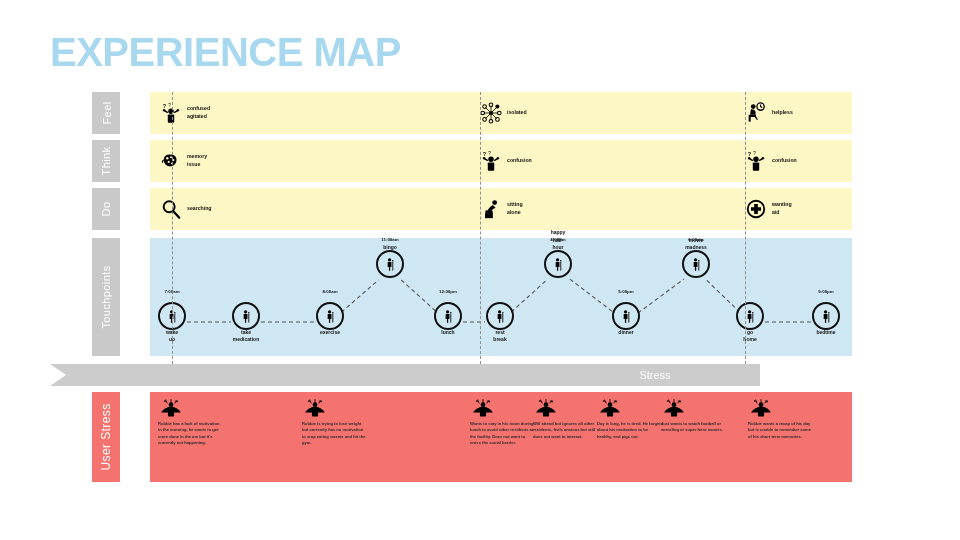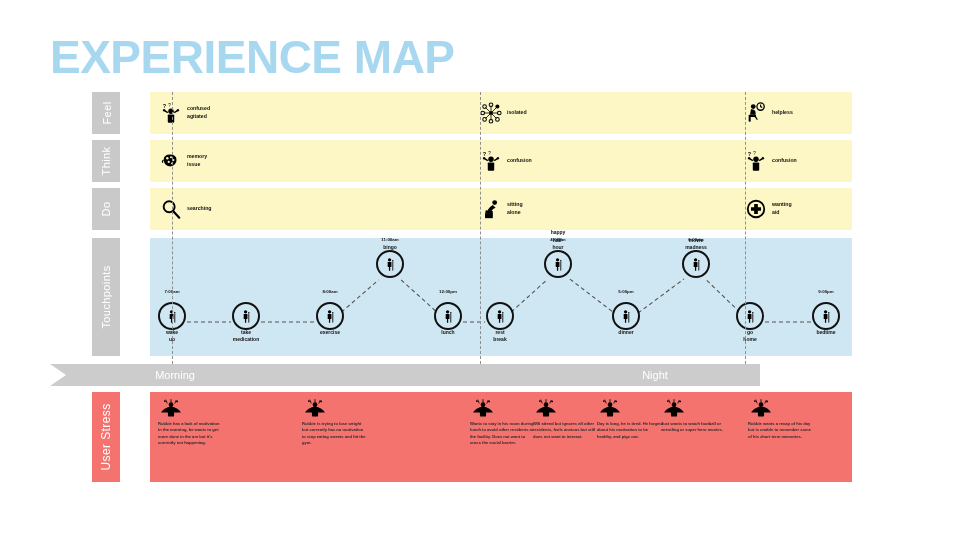--- a/index.html
+++ b/index.html
@@ -3,21 +3,21 @@
 <meta charset="utf-8">
 <style>
   html,body{margin:0;padding:0;}
   body{
     width:960px;height:540px;background:#ffffff;overflow:hidden;
     font-family:"Liberation Sans",sans-serif;position:relative;
   }
   
   .title{
     position:absolute;left:50px;top:30px;
-    font-size:46px;font-weight:bold;color:#A8D8F0;letter-spacing:-0.5px;
+    font-size:40px;font-weight:bold;color:#A8D8F0;letter-spacing:-0.5px;
     white-space:nowrap;
   }
   
   .board{position:absolute;left:92px;top:92px;width:760px;height:390px;}
 
   .row{position:absolute;left:0;width:760px;}
   .rowlabel{
     position:absolute;left:0;width:28px;background:#C9C9C9;
     display:flex;align-items:center;justify-content:center;
   }
@@ -458,15 +458,14 @@
 
 <div class="guide" style="left: 80px; top: 0px; height: 272px;"></div>
     <div class="guide" style="left: 388px; top: 0px; height: 272px;"></div>
     <div class="guide" style="left: 653px; top: 0px; height: 272px;"></div>
   </div>
 
 <div class="band" id="band">
     <svg class="arrow" viewBox="0 0 710 22" preserveAspectRatio="none">
       <path d="M0 0 L710 0 L710 22 L0 22 L16 11 Z" fill="#CCCCCC"></path>
     </svg>
-    <div class="seg" style="left: 0px; width: 250px;">Morning</div>
-    <div class="seg" style="left: 500px; width: 210px;">Night</div>
+    <div class="seg" style="left: 500px; width: 210px;">Stress</div>
   </div>
 
 </body></html>

